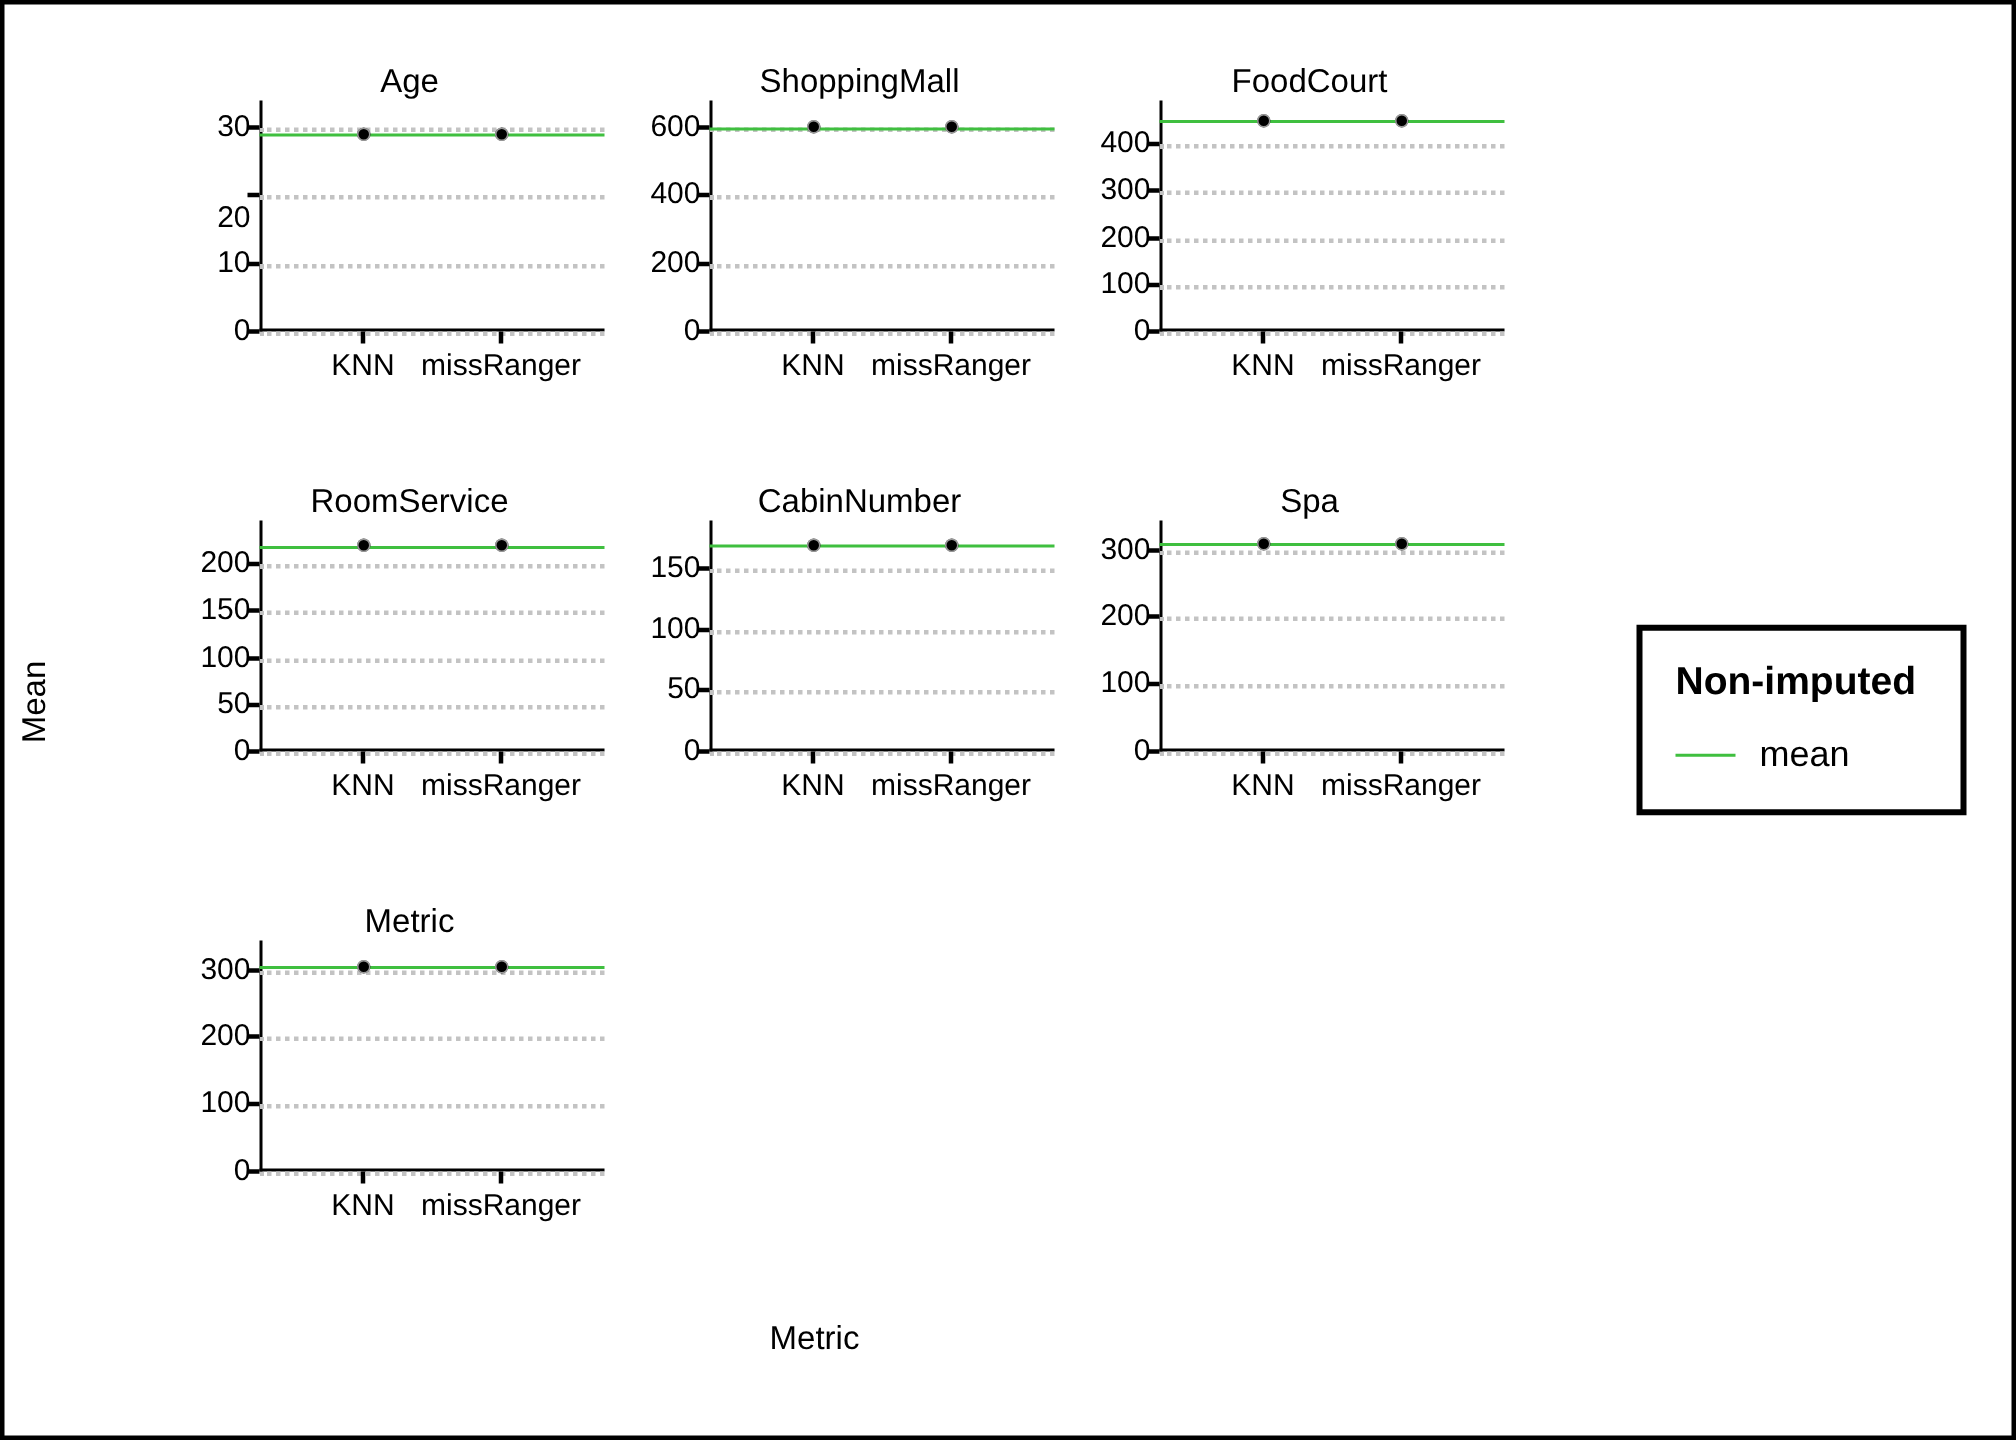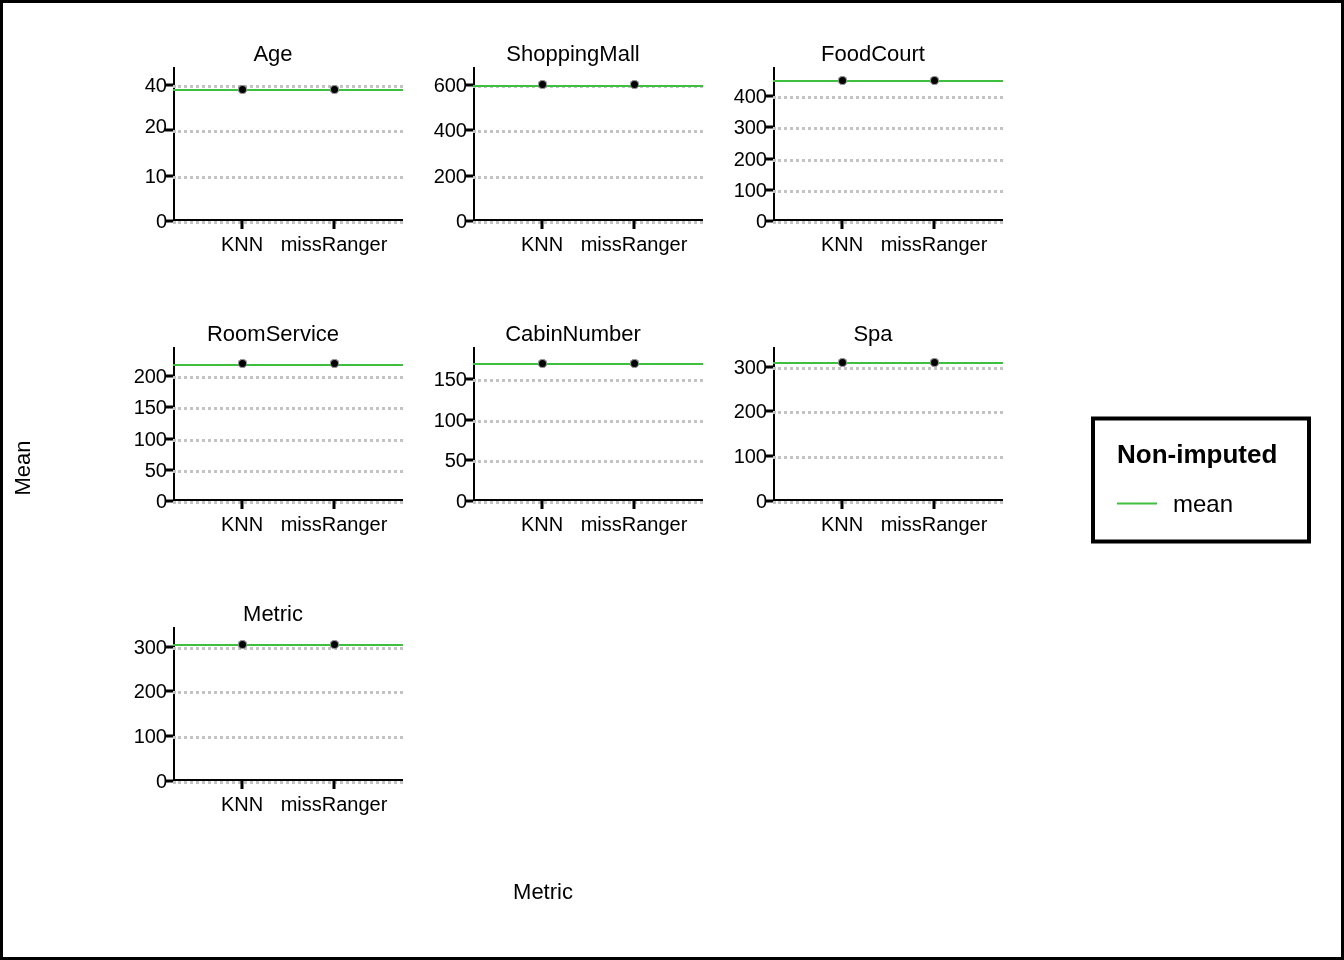--- a/index.html
+++ b/index.html
@@ -182,24 +182,24 @@
           <div class="panel">
             <div class="axis-x"></div>
             <div class="axis-y"></div>
             <div class="gridline" style="top: 150px;"></div>
             <div class="ylabtick" style="top: 150px;">0</div>
             <div class="y-tick" style="top: 150px;"></div>
             <div class="gridline" style="top: 104.545px;"></div>
             <div class="ylabtick" style="top: 104.545px; margin-left: 22px;">10</div>
             <div class="y-tick" style="top: 104.545px;"></div>
             <div class="gridline" style="top: 59.0909px;"></div>
-            <div class="ylabtick" style="top: 55px;">20</div>
+            <div class="ylabtick" style="top: 75px;">20</div>
             <div class="y-tick" style="top: 59.0909px;"></div>
             <div class="gridline" style="top: 13.6364px;"></div>
-            <div class="ylabtick" style="top: 13.6364px;">40</div>
+            <div class="ylabtick" style="top: 13.6364px;">30</div>
             <div class="y-tick" style="top: 13.6364px;"></div>
             <div class="meanline" style="top: 18.1818px;"></div>
             <div class="point" style="left: 69px; top: 18.1818px;"></div>
             <div class="catlabel" style="left: 69px;">KNN</div>
             <div class="cat-tick" style="left: 69px;"></div>
             <div class="point" style="left: 161px; top: 18.1818px;"></div>
             <div class="catlabel" style="left: 161px;">missRanger</div>
             <div class="cat-tick" style="left: 161px;"></div>
           </div>
         </div>

